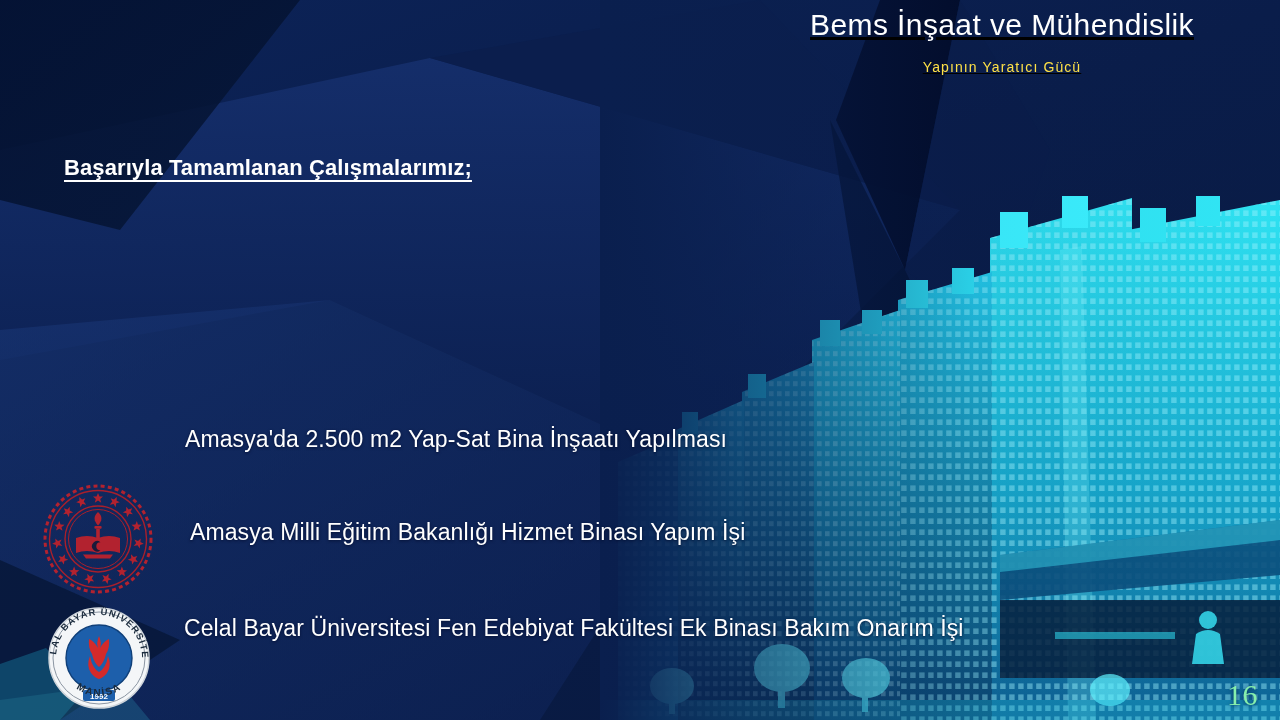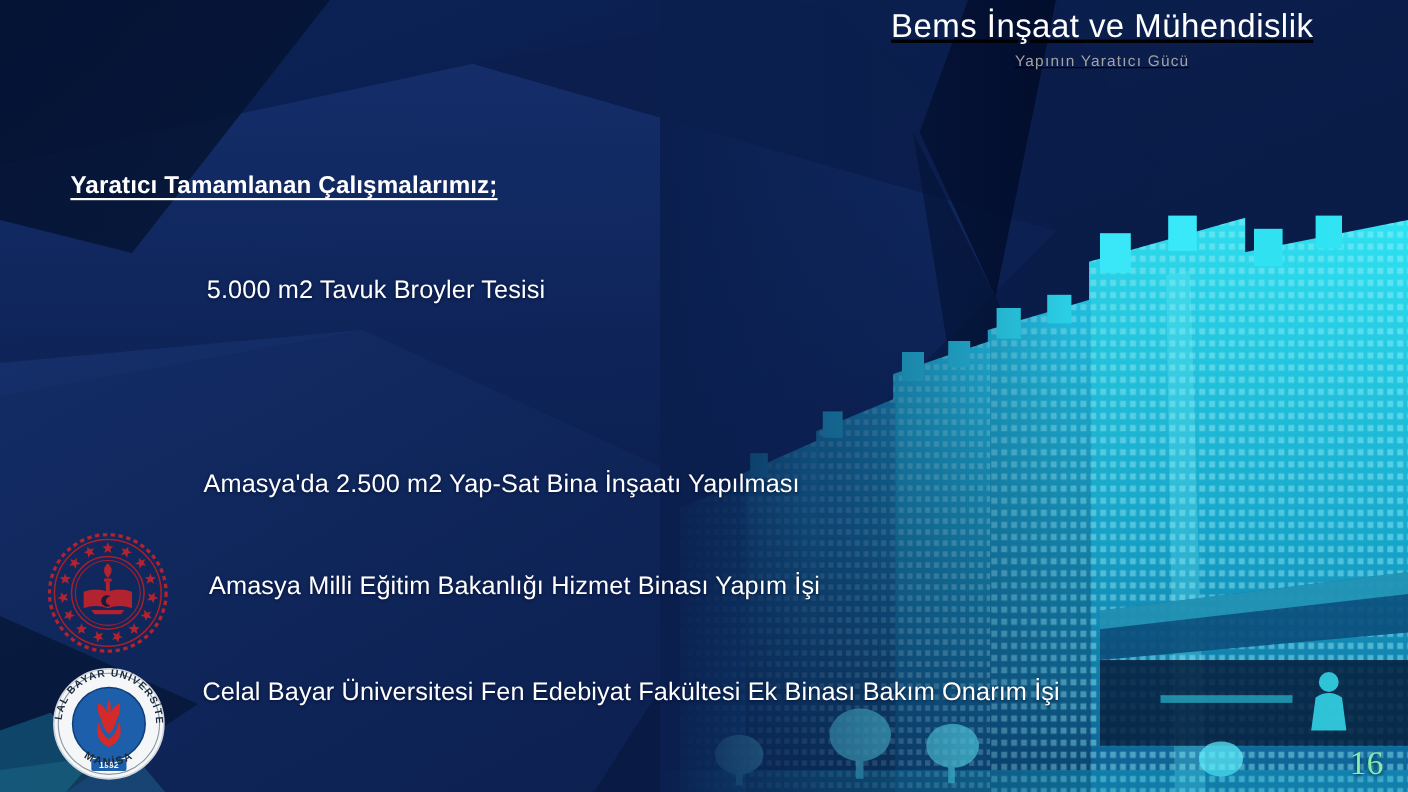--- a/index.html
+++ b/index.html
@@ -38,25 +38,25 @@
   }
   .brand-title {
     color: #ffffff;
     font-size: 30px;
     font-weight: 400;
     letter-spacing: 0.4px;
     line-height: 1.15;
     white-space: nowrap;
   }
   .brand-sub {
-    color: #a3a3a3;
+    color: #fde047;
     font-size: 14px;
     font-weight: 400;
     letter-spacing: 1.1px;
-    margin-top: 4px;
+    margin-top: 16px;
     white-space: nowrap;
   }
 
   
   .heading {
     position: absolute;
     left: 64px;
     top: 155px;
     color: #ffffff;
     font-size: 22px;
@@ -249,23 +249,22 @@
       <polygon points="0,664 46,648 86,690 60,720 0,720" fill="#1fbada" opacity="0.55"></polygon>
       <polygon points="0,700 120,684 150,720 0,720" fill="#3fd6ec" opacity="0.35"></polygon>
     </g>
   </svg>
 
   <div class="brand">
     <div class="brand-title">Bems İnşaat ve Mühendislik</div>
     <div class="brand-sub">Yapının Yaratıcı Gücü</div>
   </div>
 
-  <div class="heading">Yaratıcı Tamamlanan Çalışmalarımız;</div>
-
-  <div class="line line-1">5.000 m2 Tavuk Broyler Tesisi</div>
+  <div class="heading">Başarıyla Tamamlanan Çalışmalarımız;</div>
+
   <div class="line line-3">Amasya'da 2.500 m2 Yap-Sat Bina İnşaatı Yapılması</div>
   <div class="line line-5">Celal Bayar Üniversitesi Fen Edebiyat Fakültesi Ek Binası Bakım Onarım İşi</div>
   <div class="line line-4">Amasya Milli Eğitim Bakanlığı Hizmet Binası Yapım İşi</div>
 
   <svg class="logo logo-meb" viewBox="0 0 120 112">
     <g transform="translate(60,56)">
 
       <circle r="53" fill="none" stroke="#b2222f" stroke-width="3" stroke-dasharray="4 3.2"></circle>
       <circle r="48.5" fill="none" stroke="#a81f2b" stroke-width="1.4"></circle>
       <circle r="33" fill="none" stroke="#a81f2b" stroke-width="1.4"></circle>

